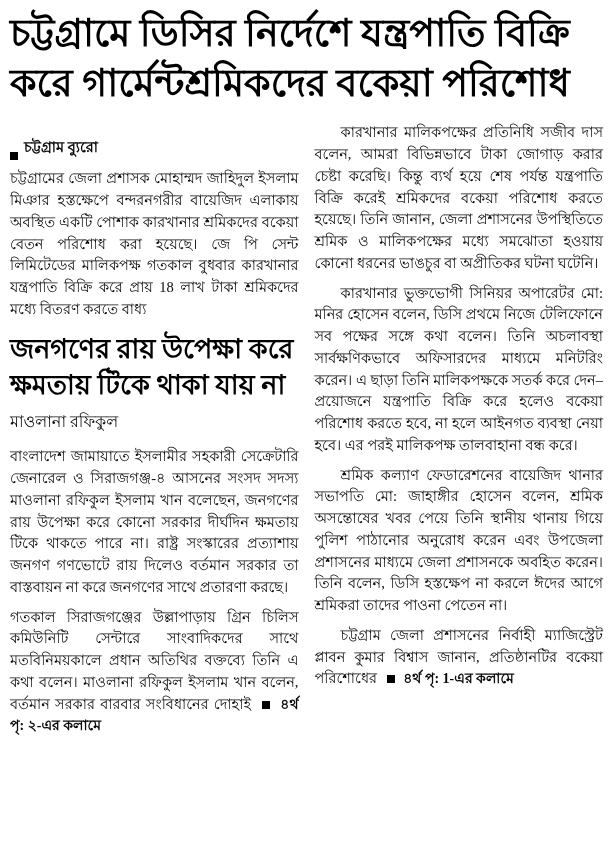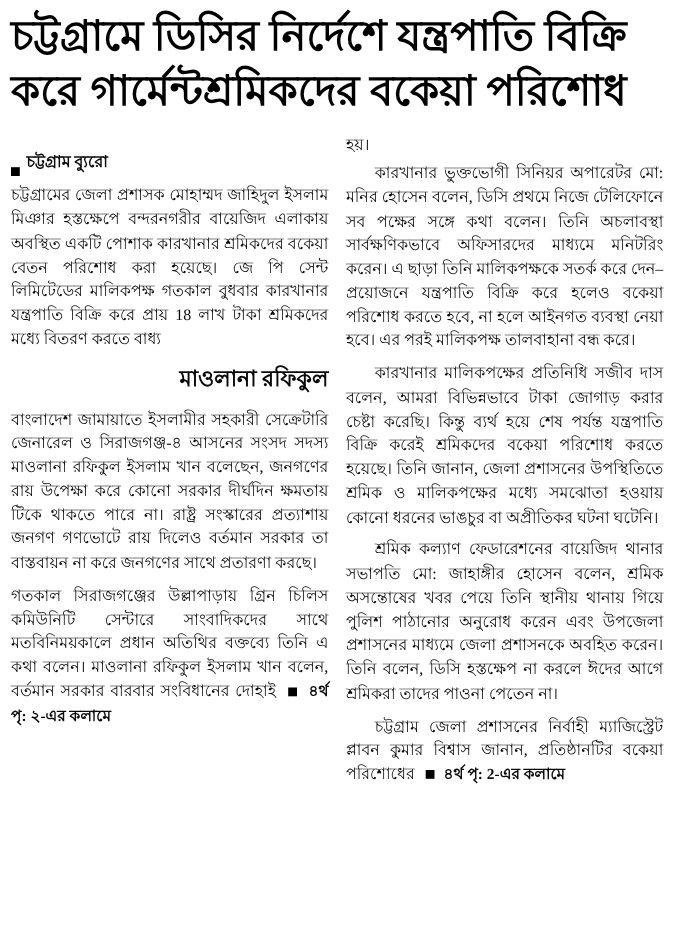--- a/index.html
+++ b/index.html
@@ -26,21 +26,21 @@
   }
   p.body{
     font-size:14.5px;line-height:1.5;text-align:justify;margin:0 0 8px 0;
   }
   p.body.indent{text-indent:1.8em;}
   p.body.tight{margin-bottom:4px;}
   .sub-headline{
     font-size:27px;line-height:1.35;font-weight:bold;margin:10px 0 6px 0;color:#000;
   }
   .byline{
-    text-align:right;font-weight:bold;font-size:20px;margin:0 0 10px 0;
+    font-weight:normal;font-size:16px;margin:0 0 10px 0;
   }
   .cont{font-weight:bold;font-size:14px;}
 </style>
 </head>
 <body>
 
 <div class="page">
 
   <h1 class="main-headline">চট্টগ্রামে ডিসির নির্দেশে যন্ত্রপাতি বিক্রি করে গার্মেন্টশ্রমিকদের বকেয়া পরিশোধ</h1>
 
@@ -48,48 +48,48 @@
 
     <div class="col">
 
       <div class="dateline">
         <span class="sq"></span>
         <span>চট্টগ্রাম ব্যুরো</span>
       </div>
 
       <p class="body">চট্টগ্রামের জেলা প্রশাসক মোহাম্মদ জাহিদুল ইসলাম মিঞার হস্তক্ষেপে বন্দরনগরীর বায়েজিদ এলাকায় অবস্থিত একটি পোশাক কারখানার শ্রমিকদের বকেয়া বেতন পরিশোধ করা হয়েছে। জে পি সেন্ট লিমিটেডের মালিকপক্ষ গতকাল বুধবার কারখানার যন্ত্রপাতি বিক্রি করে প্রায় 18 লাখ টাকা শ্রমিকদের মধ্যে বিতরণ করতে বাধ্য</p>
 
+      <h2 class="sub-headline">জনগণের রায় উপেক্ষা করে ক্ষমতায় টিকে থাকা যায় না</h2>
 
       <div class="byline">মাওলানা রফিকুল</div>
 
 
       <p class="body">বাংলাদেশ জামায়াতে ইসলামীর সহকারী সেক্রেটারি জেনারেল ও সিরাজগঞ্জ-৪ আসনের সংসদ সদস্য মাওলানা রফিকুল ইসলাম খান বলেছেন, জনগণের রায় উপেক্ষা করে কোনো সরকার দীর্ঘদিন ক্ষমতায় টিকে থাকতে পারে না। রাষ্ট্র সংস্কারের প্রত্যাশায় জনগণ গণভোটে রায় দিলেও বর্তমান সরকার তা বাস্তবায়ন না করে জনগণের সাথে প্রতারণা করছে।</p>
 
       <p class="body tight">
         <span>গতকাল সিরাজগঞ্জের উল্লাপাড়ায় গ্রিন চিলিস কমিউনিটি সেন্টারে সাংবাদিকদের সাথে মতবিনিময়কালে প্রধান অতিথির বক্তব্যে তিনি এ কথা বলেন। মাওলানা রফিকুল ইসলাম খান বলেন, বর্তমান সরকার বারবার সংবিধানের দোহাই</span>
         <span class="sq-inline"></span>
         <span class="cont">৪র্থ পৃ: ২-এর কলামে</span>
       </p>
 
     </div>
 
     <div class="col">
 
-      <p class="body tight">হয়।</p>
 
 
+      <p class="body indent">কারখানার মালিকপক্ষের প্রতিনিধি সজীব দাস বলেন, আমরা বিভিন্নভাবে টাকা জোগাড় করার চেষ্টা করেছি। কিন্তু ব্যর্থ হয়ে শেষ পর্যন্ত যন্ত্রপাতি বিক্রি করেই শ্রমিকদের বকেয়া পরিশোধ করতে হয়েছে। তিনি জানান, জেলা প্রশাসনের উপস্থিতিতে শ্রমিক ও মালিকপক্ষের মধ্যে সমঝোতা হওয়ায় কোনো ধরনের ভাঙচুর বা অপ্রীতিকর ঘটনা ঘটেনি।</p>
+
       <p class="body indent">কারখানার ভুক্তভোগী সিনিয়র অপারেটর মো: মনির হোসেন বলেন, ডিসি প্রথমে নিজে টেলিফোনে সব পক্ষের সঙ্গে কথা বলেন। তিনি অচলাবস্থা সার্বক্ষণিকভাবে অফিসারদের মাধ্যমে মনিটরিং করেন। এ ছাড়া তিনি মালিকপক্ষকে সতর্ক করে দেন– প্রয়োজনে যন্ত্রপাতি বিক্রি করে হলেও বকেয়া পরিশোধ করতে হবে, না হলে আইনগত ব্যবস্থা নেয়া হবে। এর পরই মালিকপক্ষ তালবাহানা বন্ধ করে।</p>
-
-      <p class="body indent">কারখানার মালিকপক্ষের প্রতিনিধি সজীব দাস বলেন, আমরা বিভিন্নভাবে টাকা জোগাড় করার চেষ্টা করেছি। কিন্তু ব্যর্থ হয়ে শেষ পর্যন্ত যন্ত্রপাতি বিক্রি করেই শ্রমিকদের বকেয়া পরিশোধ করতে হয়েছে। তিনি জানান, জেলা প্রশাসনের উপস্থিতিতে শ্রমিক ও মালিকপক্ষের মধ্যে সমঝোতা হওয়ায় কোনো ধরনের ভাঙচুর বা অপ্রীতিকর ঘটনা ঘটেনি।</p>
 
       <p class="body indent">শ্রমিক কল্যাণ ফেডারেশনের বায়েজিদ থানার সভাপতি মো: জাহাঙ্গীর হোসেন বলেন, শ্রমিক অসন্তোষের খবর পেয়ে তিনি স্থানীয় থানায় গিয়ে পুলিশ পাঠানোর অনুরোধ করেন এবং উপজেলা প্রশাসনের মাধ্যমে জেলা প্রশাসনকে অবহিত করেন। তিনি বলেন, ডিসি হস্তক্ষেপ না করলে ঈদের আগে শ্রমিকরা তাদের পাওনা পেতেন না।</p>
 
       <p class="body indent tight">
         <span>চট্টগ্রাম জেলা প্রশাসনের নির্বাহী ম্যাজিস্ট্রেট প্লাবন কুমার বিশ্বাস জানান, প্রতিষ্ঠানটির বকেয়া পরিশোধের</span>
         <span class="sq-inline"></span>
-        <span class="cont">৪র্থ পৃ: 2-এর কলামে</span>
+        <span class="cont">৪র্থ পৃ: 1-এর কলামে</span>
       </p>
 
     </div>
 
   </div>
 
 </div>
 
 </body></html>

